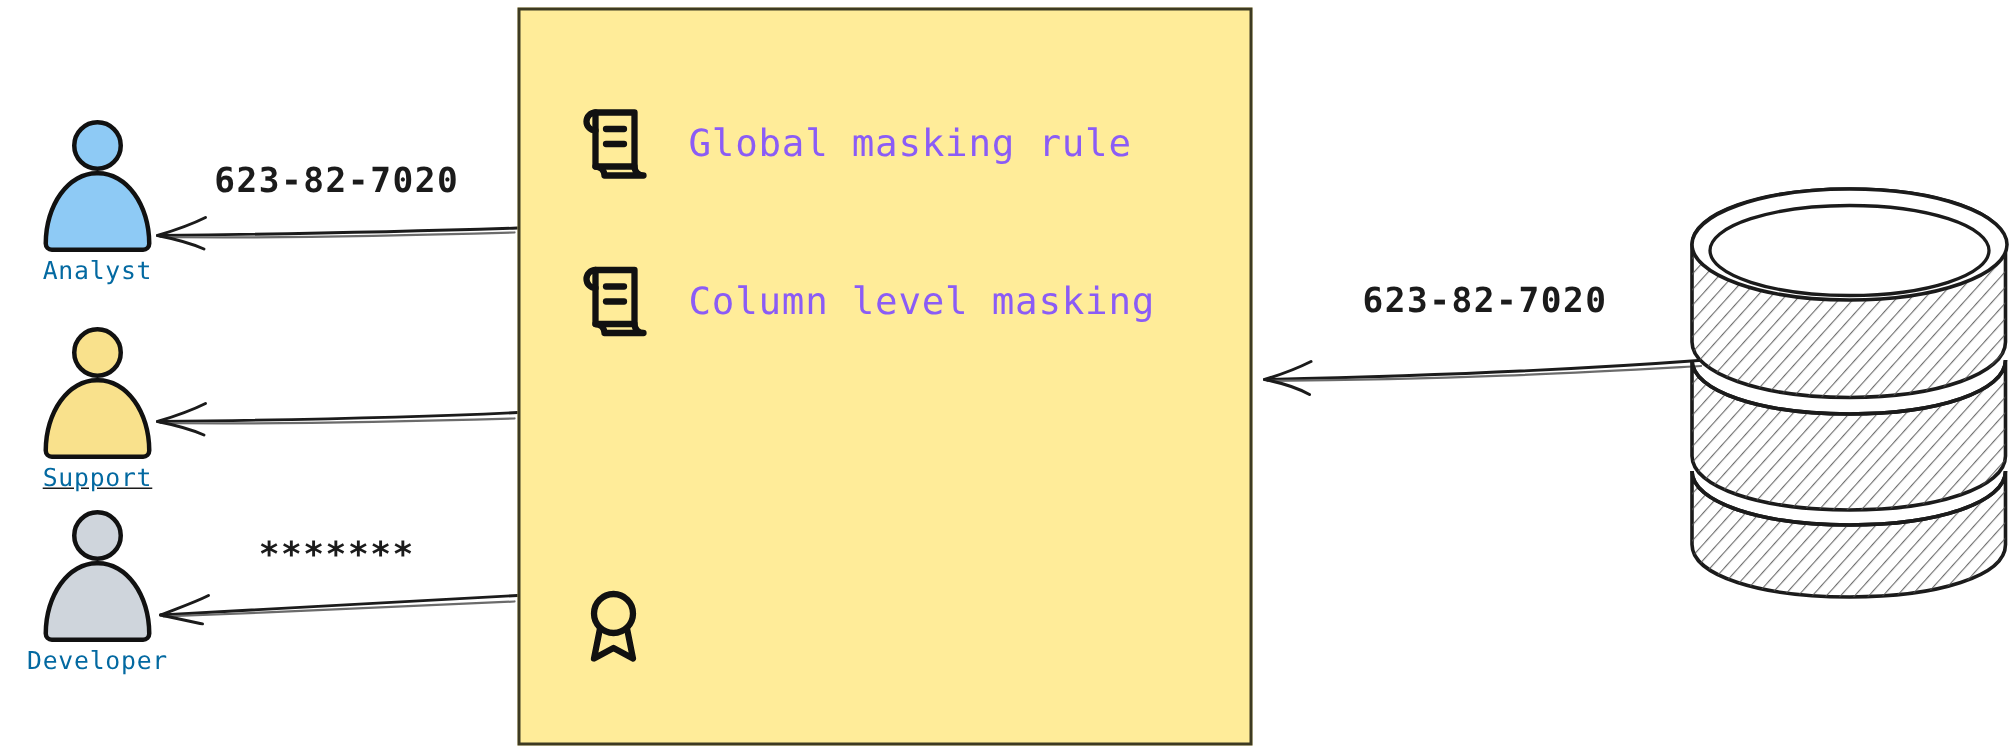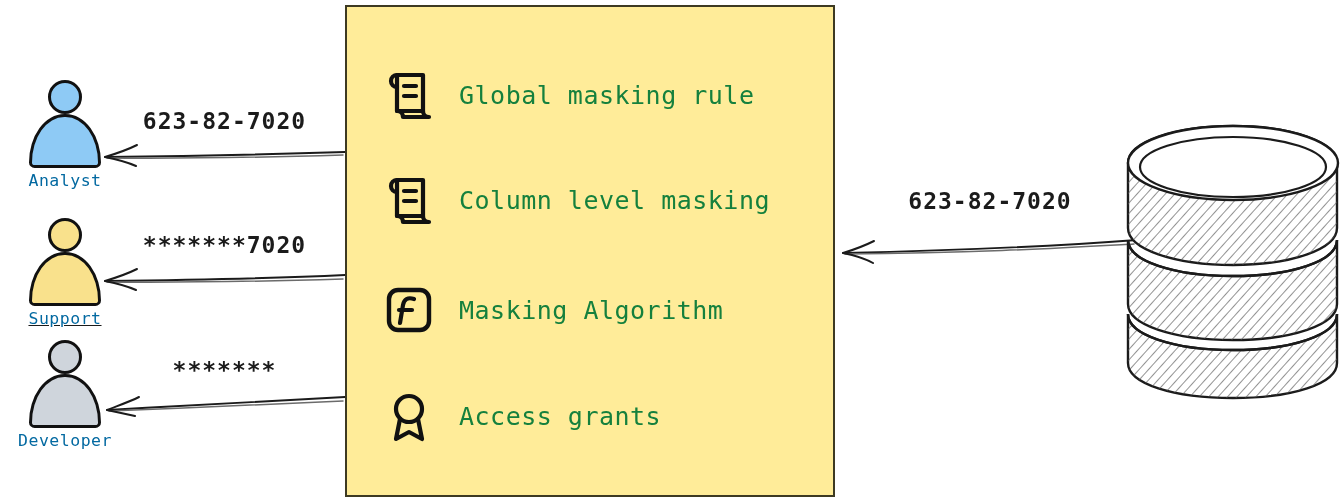--- a/index.html
+++ b/index.html
@@ -99,21 +99,21 @@
   .panel-item {
     position: absolute;
     left: 36px;
     display: flex;
     align-items: center;
     gap: 24px;
   }
   .panel-item-label {
     font-size: 25px;
     letter-spacing: 0.5px;
-    color: #15803d;
+    color: #8b5cf6;
     white-space: nowrap;
   }
   .panel-icon {
     width: 52px;
     height: 52px;
     flex: 0 0 52px;
   }
 
   
   #db-arrow-row {
@@ -173,21 +173,20 @@
   <div class="arrow-caption">623-82-7020</div>
   <svg class="arrow-svg" width="243" height="28" viewBox="0 0 243 28">
     <path d="M242,12 C180,14 90,16 3,17" fill="none" stroke="#1b1b1b" stroke-width="1.9" stroke-linecap="round"></path>
     <path d="M240,15 C170,17 85,19 4,18" fill="none" stroke="#6b6b6b" stroke-width="1.5" stroke-linecap="round"></path>
     <path d="M2,17 C12,14 24,10 34,5" fill="none" stroke="#1b1b1b" stroke-width="2" stroke-linecap="round"></path>
     <path d="M2,17 C12,19 24,22 33,26" fill="none" stroke="#1b1b1b" stroke-width="2" stroke-linecap="round"></path>
   </svg>
 </div>
 
 <div class="arrow-row" style="left:103px; top:232px; width:243px;">
-  <div class="arrow-caption">*******7020</div>
   <svg class="arrow-svg" width="243" height="28" viewBox="0 0 243 28">
     <path d="M242,11 C180,14 90,16 3,17" fill="none" stroke="#1b1b1b" stroke-width="1.9" stroke-linecap="round"></path>
     <path d="M240,15 C170,17 85,19 4,18" fill="none" stroke="#6b6b6b" stroke-width="1.5" stroke-linecap="round"></path>
     <path d="M2,17 C12,14 24,10 34,5" fill="none" stroke="#1b1b1b" stroke-width="2" stroke-linecap="round"></path>
     <path d="M2,17 C12,19 24,22 33,26" fill="none" stroke="#1b1b1b" stroke-width="2" stroke-linecap="round"></path>
   </svg>
 </div>
 
 <div class="arrow-row" style="left:103px; top:357px; width:243px;">
   <div class="arrow-caption">*******</div>
@@ -224,39 +223,28 @@
           <path d="M14 6 a6 6 0 0 0 -6 6 a6 6 0 0 0 6 6"></path>
           <path d="M14 42 a6 6 0 0 1 6 6 h26 a6 6 0 0 1 -6 -6"></path>
           <line x1="21" y1="17" x2="33" y2="17"></line>
           <line x1="21" y1="27" x2="33" y2="27"></line>
         </g>
       </svg>
     </span>
     <span class="panel-item-label">Column level masking</span>
   </div>
 
-  <div class="panel-item" style="top:277px;">
-    <span class="panel-icon">
-      <svg viewBox="0 0 52 52" width="52" height="52">
-        <rect x="6" y="6" width="40" height="40" rx="9" ry="9" fill="none" stroke="#111111" stroke-width="4.4"></rect>
-        <path d="M31 15 c-6 -2 -10 0 -11 6 l-3 18" fill="none" stroke="#111111" stroke-width="4.2" stroke-linecap="round"></path>
-        <line x1="16" y1="26" x2="29" y2="26" stroke="#111111" stroke-width="4.2" stroke-linecap="round"></line>
-      </svg>
-    </span>
-    <span class="panel-item-label">Masking Algorithm</span>
-  </div>
 
   <div class="panel-item" style="top:383px;">
     <span class="panel-icon">
       <svg viewBox="0 0 52 52" width="52" height="52">
         <circle cx="26" cy="19" r="13" fill="none" stroke="#111111" stroke-width="4.2"></circle>
         <path d="M17 29 L13 49 L26 42 L39 49 L35 29" fill="none" stroke="#111111" stroke-width="4.2" stroke-linejoin="round" stroke-linecap="round"></path>
       </svg>
     </span>
-    <span class="panel-item-label">Access grants</span>
   </div>
 
 </div>
 
 <div id="db-arrow-row">
   <div id="db-arrow-caption">623-82-7020</div>
   <svg width="300" height="40" viewBox="0 0 300 40" style="position:absolute;left:0;bottom:0;">
     <path d="M297,12 C230,17 140,22 4,25" fill="none" stroke="#1b1b1b" stroke-width="1.9" stroke-linecap="round"></path>
     <path d="M294,16 C220,20 135,25 5,26" fill="none" stroke="#6b6b6b" stroke-width="1.5" stroke-linecap="round"></path>
     <path d="M3,25 C13,22 24,18 34,13" fill="none" stroke="#1b1b1b" stroke-width="2" stroke-linecap="round"></path>

